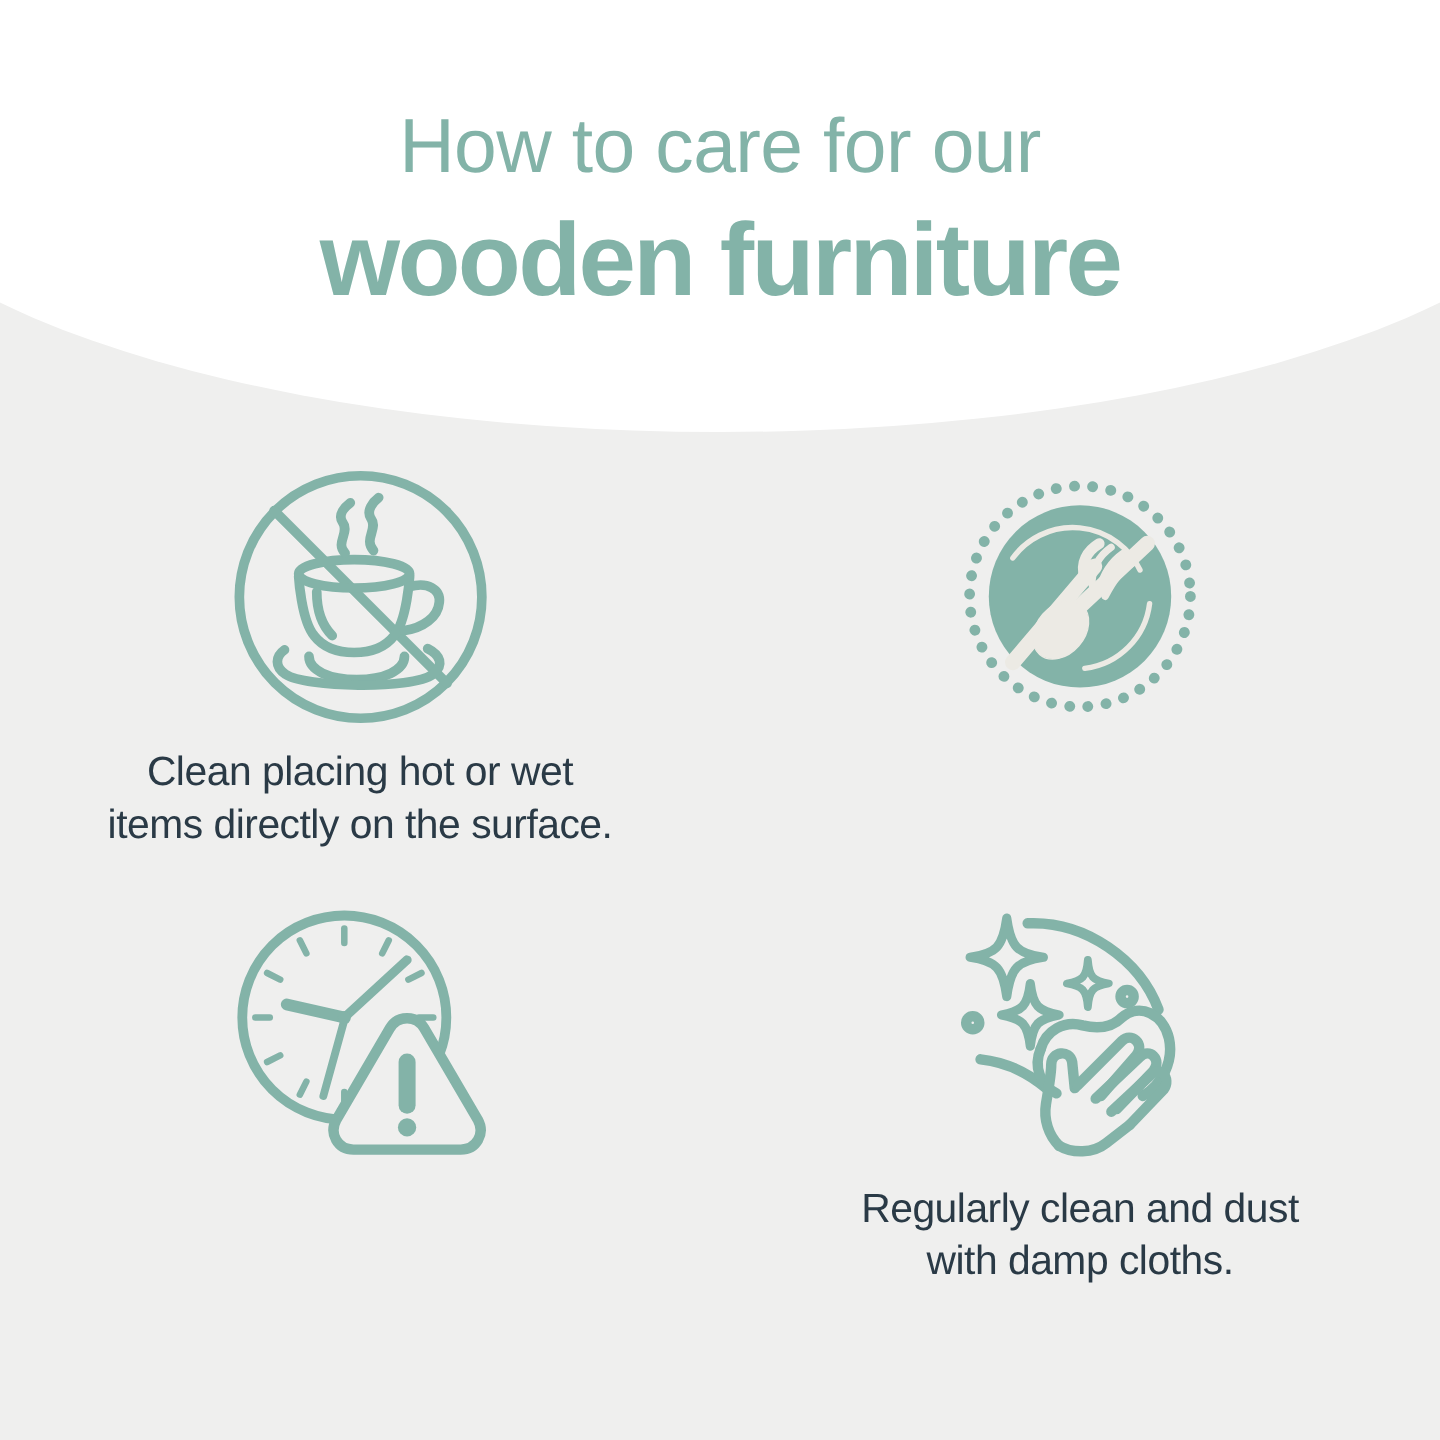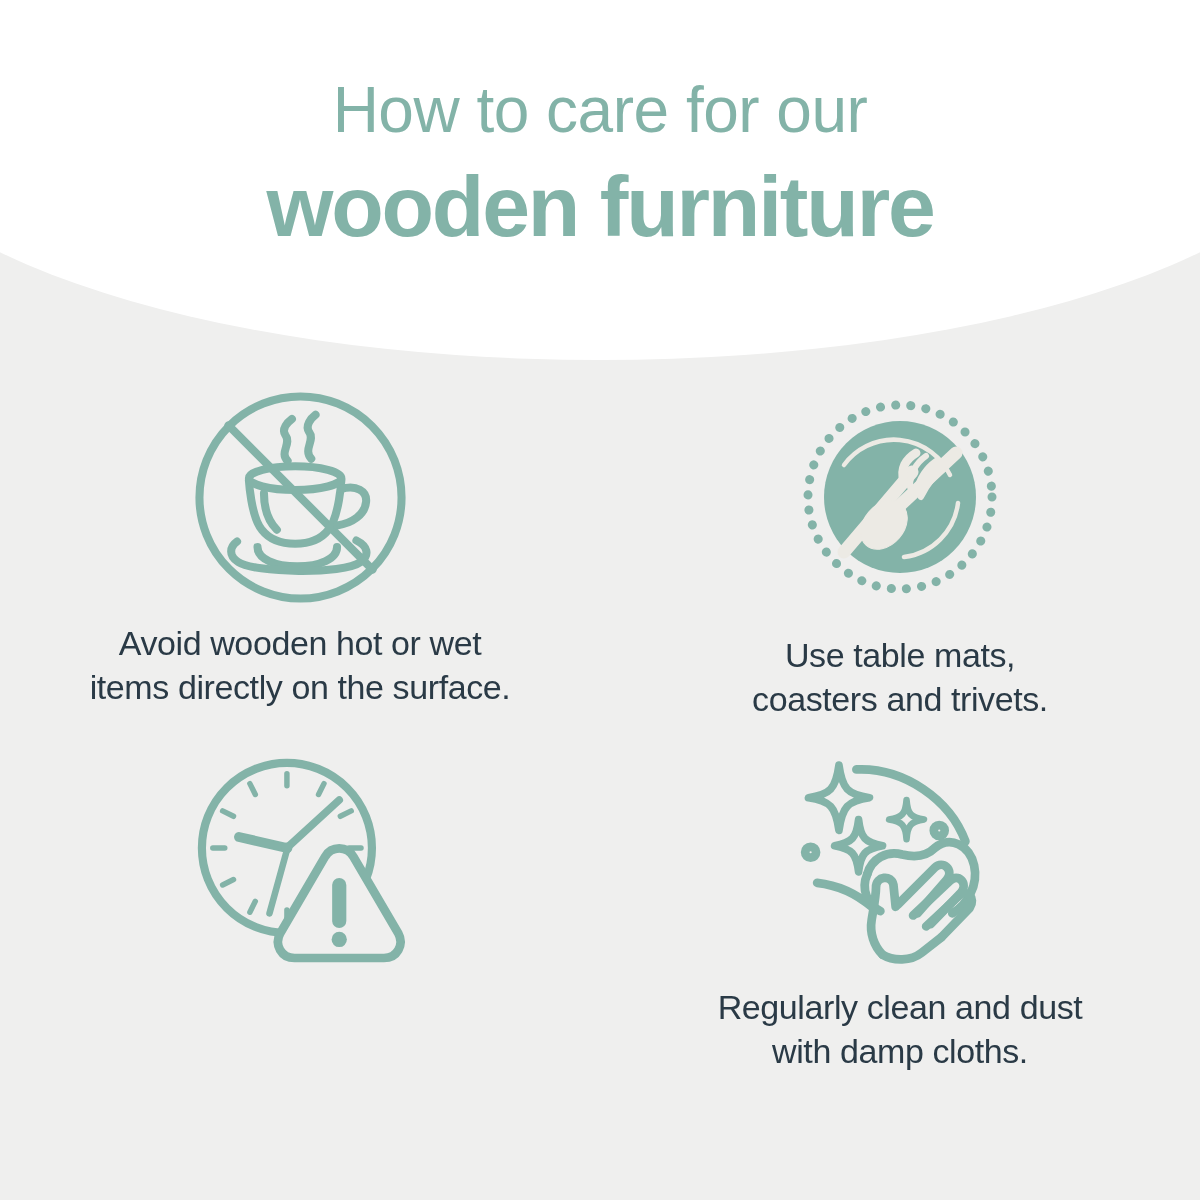--- a/index.html
+++ b/index.html
@@ -21,21 +21,21 @@
     border-radius:0 0 50% 50% / 0 0 26% 26%;
     z-index:1;
   }
   .header-text{
     position:absolute;
     left:0; top:0; width:1200px;
     z-index:3;
     text-align:center;
   }
   .title-light{
-    margin:0;
+    margin:11px;
     padding-top:78px;
     font-size:64px;
     font-weight:300;
     letter-spacing:-0.5px;
     line-height:1.02;
     color:#83b3a8;
     font-family:"Liberation Sans", sans-serif;
   }
   .title-bold{
     margin:16px;
@@ -114,21 +114,21 @@
 
           <path d="M138 92 C152 88 162 94 161 104 C160 116 148 124 134 126"></path>
 
           <path d="M60 146 C60 157 76 164 97 164 C118 164 134 157 134 146"></path>
           <path d="M41 141 C34 146 33 154 42 160 C56 170 140 172 156 160 C165 153 162 145 152 140"></path>
 
           <path d="M88 66 C80 58 92 50 86 42 C82 36 88 30 92 27"></path>
           <path d="M110 64 C102 55 114 47 108 39 C104 33 110 26 114 23"></path>
         </svg>
       </div>
-      <p class="caption">Avoid wooden hot or wet
+      <p class="caption">Clean placing hot or wet
 items directly on the surface.</p>
     </div>
 
     <div class="cell cell-2">
       <div class="icon-wrap">
         <svg width="200" height="200" viewBox="0 0 200 200">
 
           <circle cx="100" cy="100" r="92" fill="none" stroke="#83b3a8" stroke-width="9" stroke-linecap="round" stroke-dasharray="0.1 15.2"></circle>
 
           <circle cx="100" cy="100" r="76" fill="#83b3a8"></circle>
@@ -143,22 +143,20 @@
             <path d="M116 95 C119 82 126 71 136 64" stroke-width="6"></path>
             <path d="M121 100 C127 88 134 78 144 72" stroke-width="6"></path>
           </g>
 
           <g stroke="#eceae4" stroke-linecap="round" stroke-linejoin="round">
             <line x1="96" y1="112" x2="156" y2="56" stroke-width="13" fill="none"></line>
             <ellipse cx="84" cy="128" rx="20" ry="27" fill="#eceae4" transform="rotate(41 84 128)"></ellipse>
           </g>
         </svg>
       </div>
-      <p class="caption">Use table mats,
-coasters and trivets.</p>
     </div>
 
     <div class="cell cell-3">
       <div class="icon-wrap">
         <svg width="218" height="218" viewBox="0 0 200 200" fill="none" stroke="#83b3a8" stroke-width="7.5" stroke-linecap="round" stroke-linejoin="round">
 
           <circle cx="88" cy="88" r="78"></circle>
 
           <g stroke-width="5">
             <line x1="88" y1="20" x2="88" y2="31"></line>

